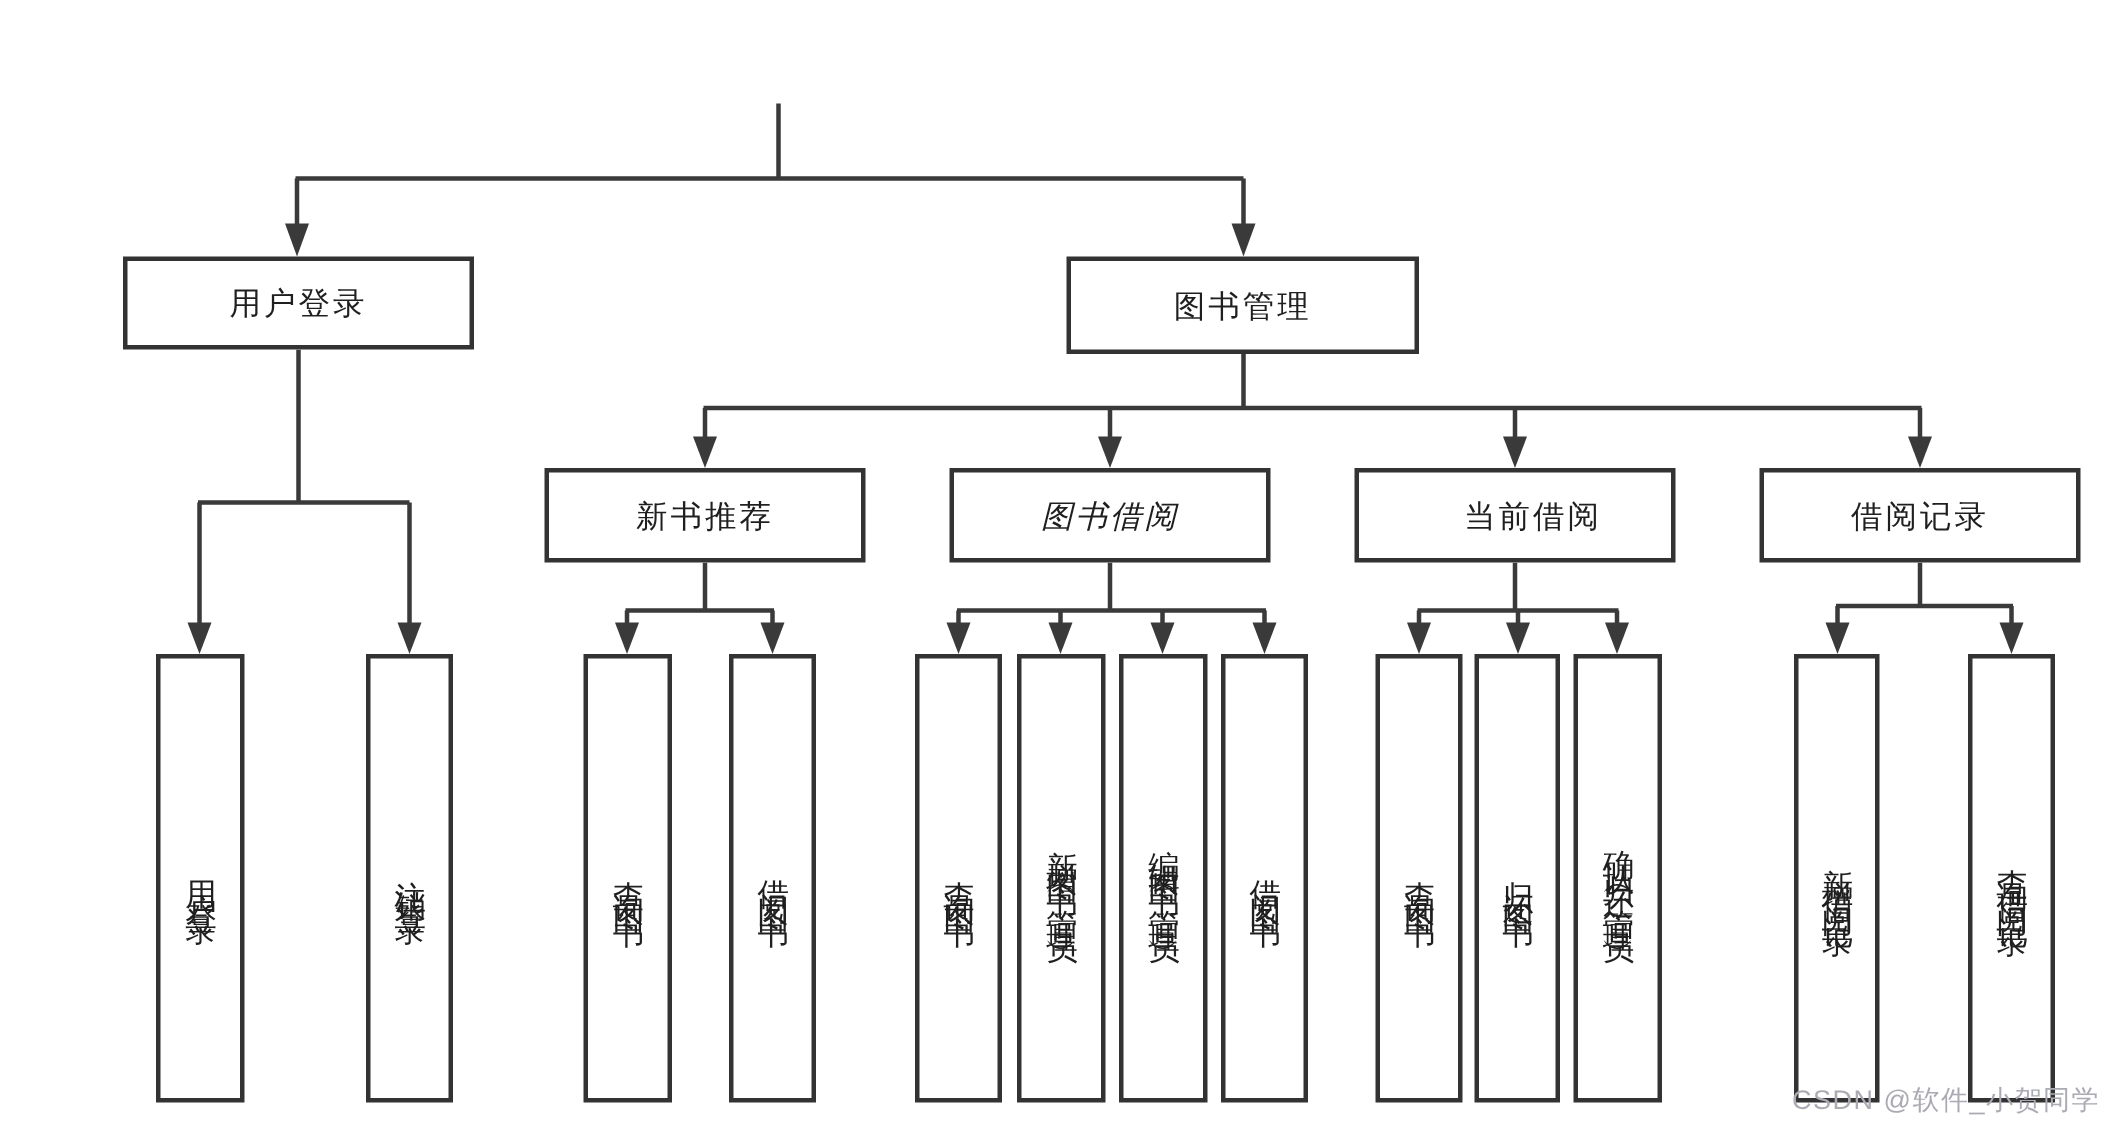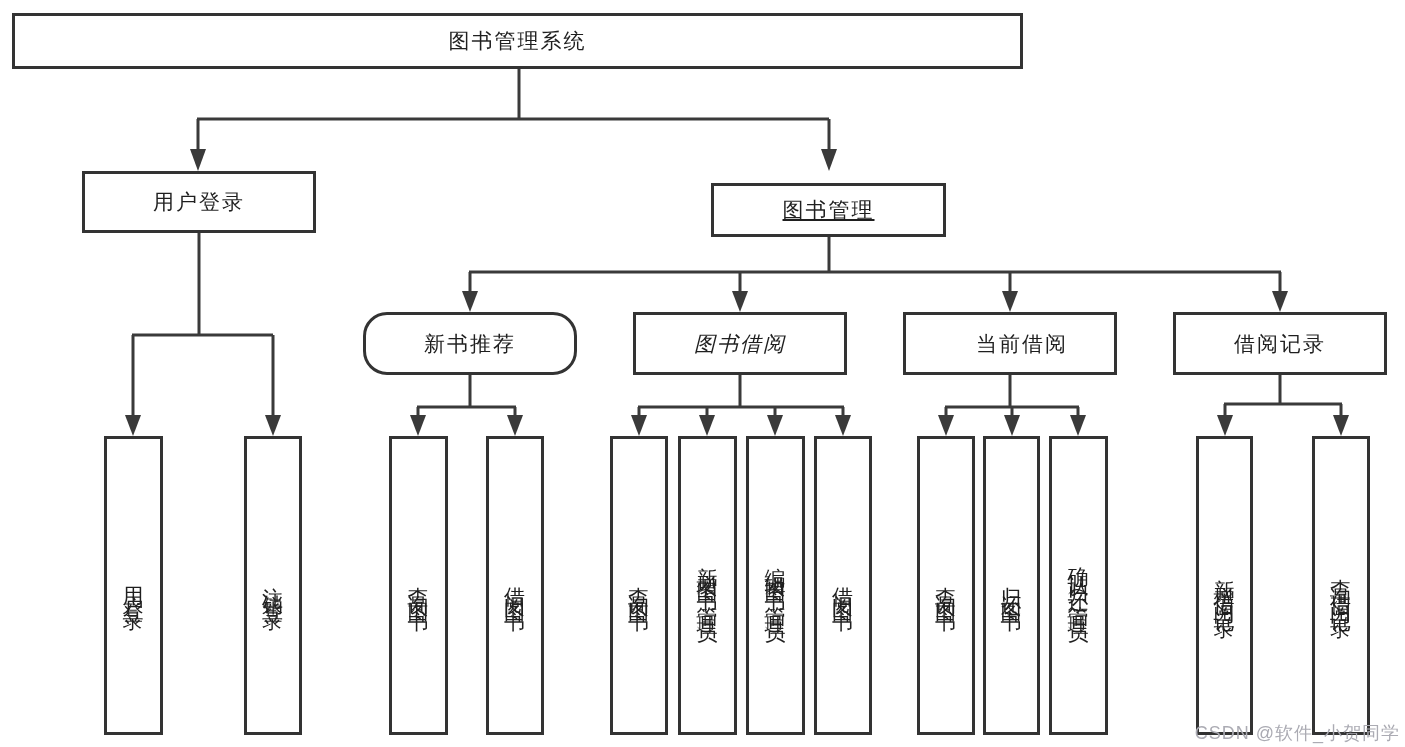--- a/index.html
+++ b/index.html
@@ -102,26 +102,25 @@
     <polygon fill="#3a3a3a" points="1004,415 1020,415 1012,436"></polygon>
     <polygon fill="#3a3a3a" points="1070,415 1086,415 1078,436"></polygon>
 
     <g stroke="#3a3a3a" stroke-width="3" fill="none">
       <path d="M1280,375 V404 M1224,404 H1342 M1225,404 V416 M1341,404 V416"></path>
     </g>
     <polygon fill="#3a3a3a" points="1217,415 1233,415 1225,436"></polygon>
     <polygon fill="#3a3a3a" points="1333,415 1349,415 1341,436"></polygon>
   </svg>
 
-  <div class="hnode" style="left:12px;top:13px;width:1011px;height:56px;">图书管理系统</div>
 
   <div class="hnode" style="left:82px;top:171px;width:234px;height:62px;">用户登录</div>
-  <div class="hnode" style="left:711px;top:183px;width:235px;height:54px;text-decoration:underline;">图书管理</div>
+  <div class="hnode" style="left:711px;top:171px;width:235px;height:65px;">图书管理</div>
 
-  <div class="hnode" style="left:363px;top:312px;width:214px;height:63px;border-radius:24px;">新书推荐</div>
+  <div class="hnode" style="left:363px;top:312px;width:214px;height:63px;">新书推荐</div>
   <div class="hnode" style="left:633px;top:312px;width:214px;height:63px;font-style:italic;">图书借阅</div>
   <div class="hnode" style="left:903px;top:312px;width:214px;height:63px;padding-left:24px;">当前借阅</div>
   <div class="hnode" style="left:1173px;top:312px;width:214px;height:63px;">借阅记录</div>
 
   <div class="vnode" style="left:104px;width:59px;">
     <span class="vtext">用户登录</span>
   </div>
   <div class="vnode" style="left:244px;width:58px;">
     <span class="vtext">注销登录</span>
   </div>

